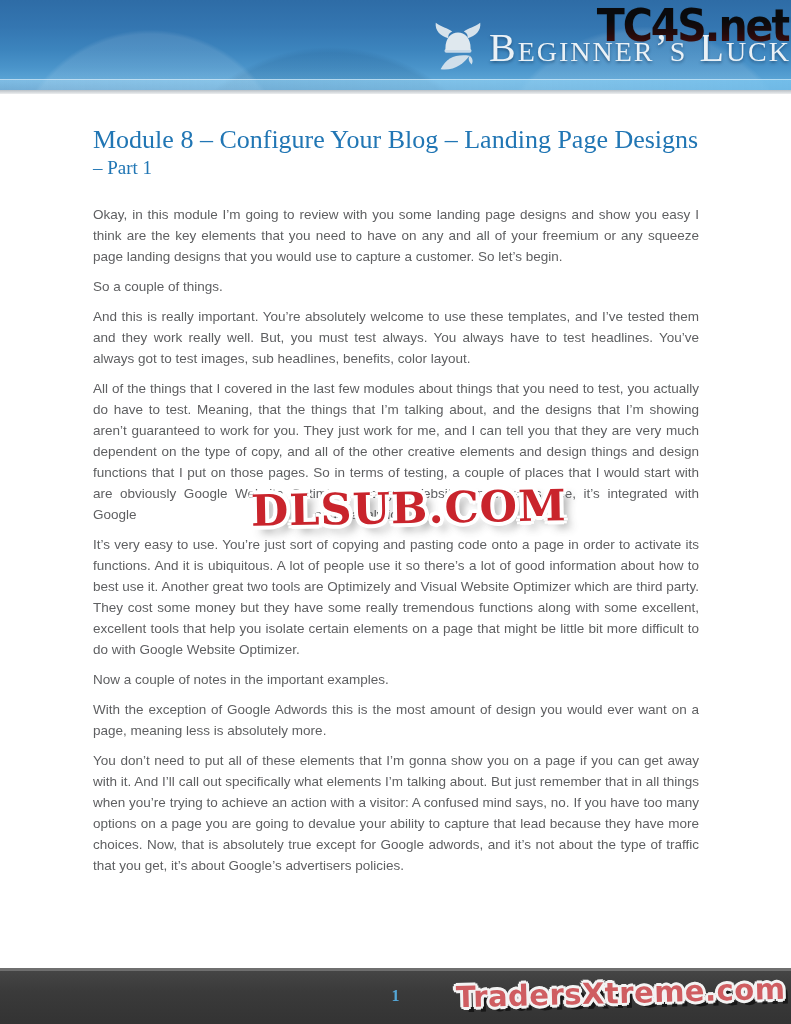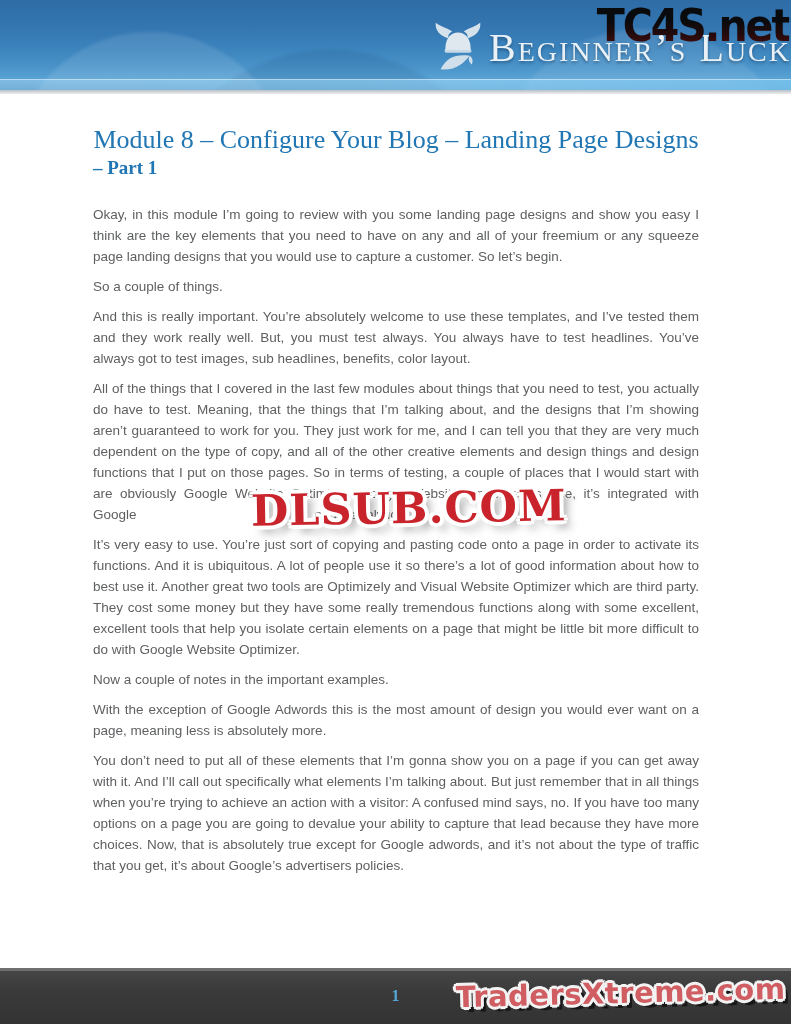--- a/index.html
+++ b/index.html
@@ -77,25 +77,24 @@
     top: 94px; left: 0; right: 0;
     padding: 30px 92px 0 93px;
   }
   .title {
     font-family: "Liberation Serif", serif;
     font-weight: 500;
     font-size: 26px;
     line-height: 31px;
     color: #2176b4;
     margin: 0;
-    text-align: center;
   }
   .subtitle {
     font-family: "Liberation Serif", serif;
-    font-weight: 700;
+    font-weight: 400;
     font-size: 19px;
     color: #2176b4;
     margin: 2px 0 11px 0;
   }
   .body-text { margin-top: 25px; }
   .body-text p {
     margin: 0 0 9px 0;
     font-size: 13.5px;
     line-height: 21px;
     color: #5e5f61;

